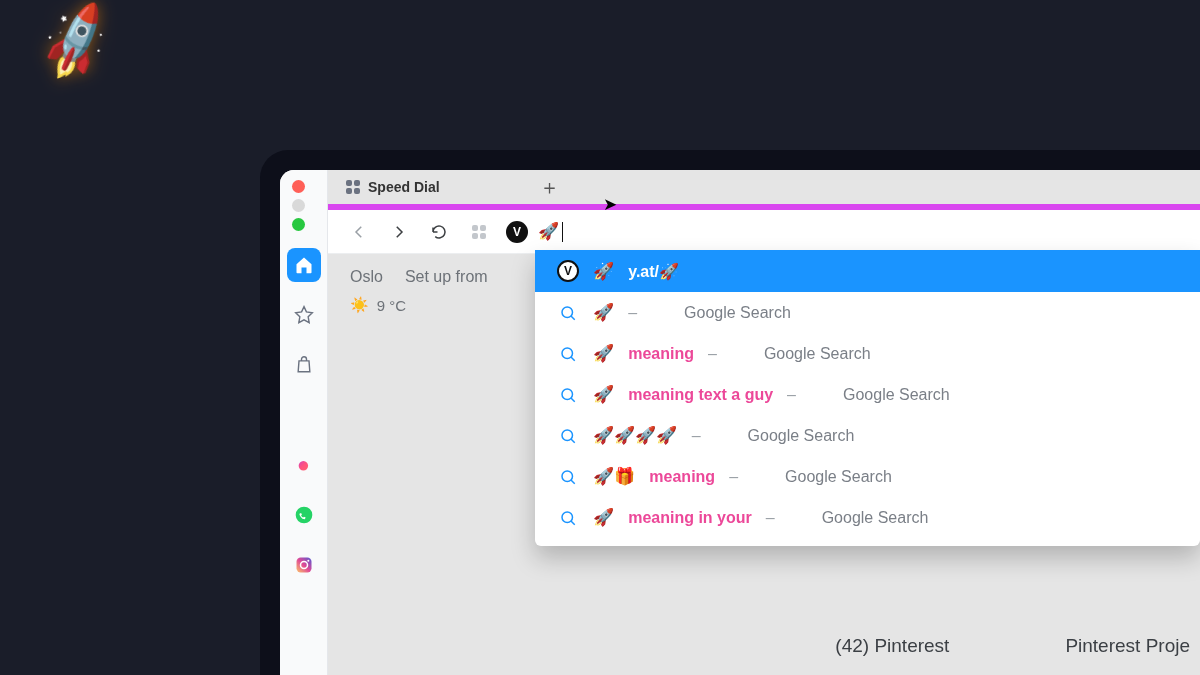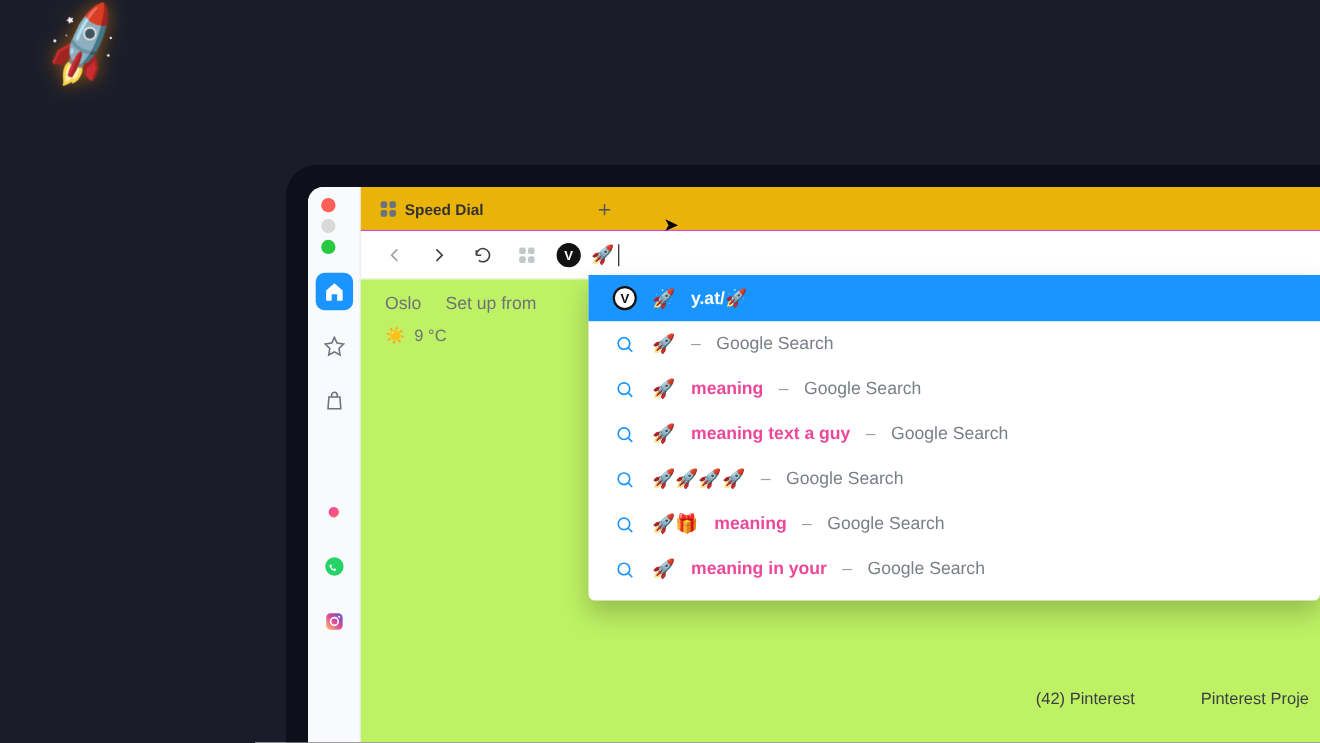--- a/index.html
+++ b/index.html
@@ -74,22 +74,22 @@
   .main {
     flex: 1;
     display: flex;
     flex-direction: column;
     background:#fff;
   }
   .tabbar {
     height: 40px;
     display:flex;
     align-items:center;
-    background:#eab308;
-    border-bottom:1px solid #d946ef;
+    background:#e5e5e5;
+    border-bottom:6px solid #d946ef;
     padding-left: 18px;
     gap: 8px;
     position: relative;
   }
   .tab {
     display:flex; align-items:center; gap:8px;
     font-size:14px; color:#333; font-weight:600;
     padding-right: 90px;
   }
   .tab-grid-icon {
@@ -164,43 +164,43 @@
     display:flex; align-items:center; justify-content:center;
     font-size:12px; font-weight:700;
     flex-shrink:0;
   }
   .dd-row.selected .dd-icon-circle { background:#fff; color:#111; border:2px solid #111;}
   .dd-search-icon { color:#1a94ff; flex-shrink:0; width:22px; display:flex; justify-content:center;}
   .dd-search-icon svg{width:18px;height:18px;stroke:currentColor;fill:none;stroke-width:2;}
   .dd-emoji { font-size:17px; }
   .dd-term { font-weight:600; color:#ec4899; }
   .dd-sep { color:#9aa0a6; }
-  .dd-src { color:#7a7f87; }
+  .dd-src { color:#7a7f87;margin-left:33px; }
   .dd-row.selected .dd-term,
   .dd-row.selected .dd-src,
   .dd-row.selected .dd-sep { color:#fff; }
   
   .startpage {
     flex:1;
-    background:#bef264;
+    background:#e5e5e5;
     padding: 14px 22px;
     color:#6d7278;
     font-size:16px;
     position:relative;
   }
   .sp-row { display:flex; align-items:center; gap:22px; }
   .sp-weather { display:flex; align-items:center; gap:8px; margin-top:10px; font-size:15px;}
   .sp-tiles {
     position:absolute;
-    bottom: 31px;
+    bottom: 18px;
     right: 10px;
     display:flex;
-    gap:60px;
+    gap:116px;
     color:#3b3f44;
-    font-size:15px;
+    font-size:19px;
   }
 </style>
 </head>
 <body>
 
 <div class="rocket-corner">🚀</div>
 
 <div class="laptop-frame">
   <div class="screen">
 

